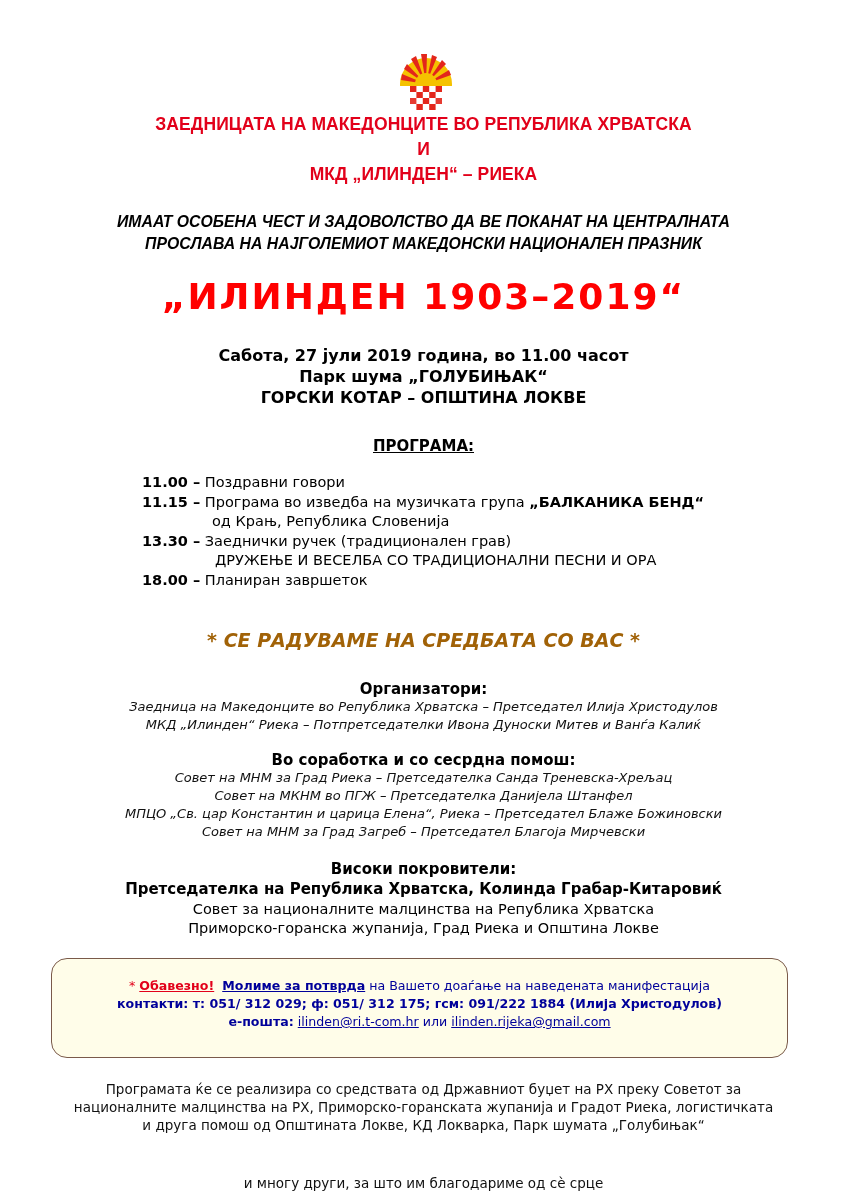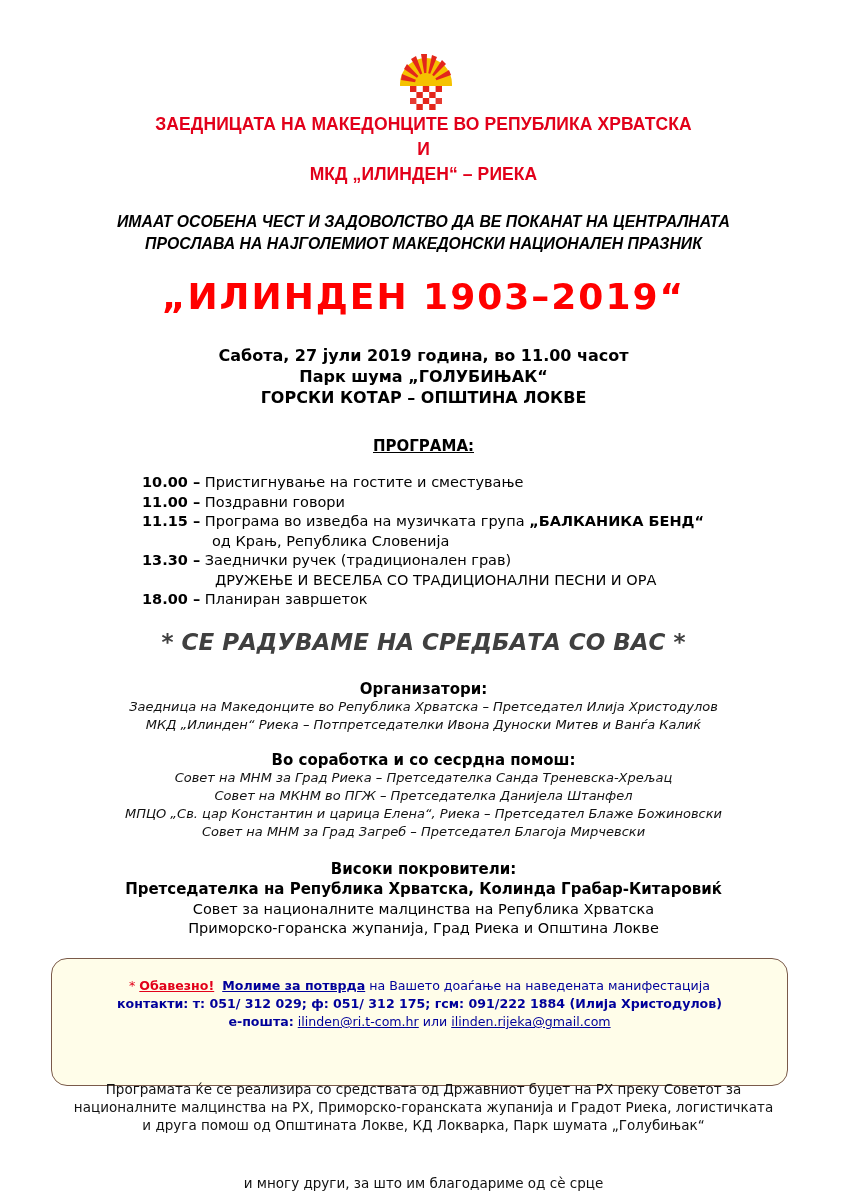--- a/index.html
+++ b/index.html
@@ -10,26 +10,26 @@
   .invite { font-weight: bold; font-style: italic; font-size: 17px; font-family: "Liberation Sans", sans-serif; transform: scaleX(0.93); }
   .big-title { color: #ff0000; font-weight: bold; font-size: 36px; letter-spacing: 2px; font-family: "DejaVu Sans", sans-serif; }
   .when { font-weight: bold; font-size: 16px; line-height: 21px; }
   .prog-head { font-weight: bold; font-size: 15px; text-decoration: underline; }
   .prog { position: absolute; left: 142px; top: 473px; font-size: 14.5px; line-height: 19.5px; font-family: "DejaVu Sans", sans-serif; }
   .prog .row { white-space: nowrap; }
   .prog .t { font-weight: bold; }
   .prog .indent { padding-left: 70px; }
   .prog .indent2 { padding-left: 73px; }
   .prog b.band { font-weight: bold; }
-  .cheer { color: #404040; font-weight: bold; font-style: italic; font-size: 23px; font-family: "DejaVu Sans", sans-serif; }
+  .cheer { color: #a16207; font-weight: bold; font-style: italic; font-size: 19px; font-family: "DejaVu Sans", sans-serif; }
   .sec-head { font-weight: bold; font-size: 15px; font-family: "DejaVu Sans", sans-serif; }
   .it { font-style: italic; font-size: 13px; line-height: 18px; font-family: "DejaVu Sans", sans-serif; color: #111; }
   .patron-bold { font-weight: bold; font-size: 15px; line-height: 20px; }
   .patron { font-size: 14.5px; line-height: 20px; }
-  .rsvp { position: absolute; left: 51px; top: 958px; width: 737px; height: 128px; box-sizing: border-box; border: 1px solid #7a5a4a; border-radius: 16px; background: #fffde9; text-align: center; font-size: 12.6px; line-height: 18px; color: #00009a; padding-top: 18px; font-family: "DejaVu Sans", sans-serif; }
+  .rsvp { position: absolute; left: 51px; top: 958px; width: 737px; height: 100px; box-sizing: border-box; border: 1px solid #7a5a4a; border-radius: 16px; background: #fffde9; text-align: center; font-size: 12.6px; line-height: 18px; color: #00009a; padding-top: 18px; font-family: "DejaVu Sans", sans-serif; }
   .rsvp .star { color: #e2001a; }
   .rsvp .mand { color: #e2001a; font-weight: bold; text-decoration: underline; }
   .rsvp .ul-b { font-weight: bold; text-decoration: underline; color: #00009a; }
   .rsvp .b { font-weight: bold; }
   .rsvp a { color: #00009a; text-decoration: underline; }
   .foot { font-size: 13.5px; line-height: 17.5px; color: #111; font-family: "DejaVu Sans", sans-serif; }
 </style>
 </head>
 <body>
 
@@ -79,24 +79,20 @@
 <div class="abs big-title" style="top:276px;">„ИЛИНДЕН 1903–2019“</div>
 
 <div class="abs when" style="top:345px;">Сабота, 27 јули 2019 година, во 11.00 часот</div>
 <div class="abs when" style="top:366px;">Парк шума „ГОЛУБИЊАК“</div>
 <div class="abs when" style="top:387px;">ГОРСКИ КОТАР – ОПШТИНА ЛОКВЕ</div>
 
 <div class="abs prog-head" style="top:437px;">ПРОГРАМА:</div>
 
 <div class="prog">
   <div class="row">
-    <span class="t">10.00 –</span>
-    <span>Пристигнување на гостите и сместување</span>
-  </div>
-  <div class="row">
     <span class="t">11.00 –</span>
     <span>Поздравни говори</span>
   </div>
   <div class="row">
     <span class="t">11.15 –</span>
     <span>Програма во изведба на музичката група </span><b class="band">„БАЛКАНИКА БЕНД“</b>
   </div>
   <div class="row indent">од Крањ, Република Словенија</div>
   <div class="row">
     <span class="t">13.30 –</span>

